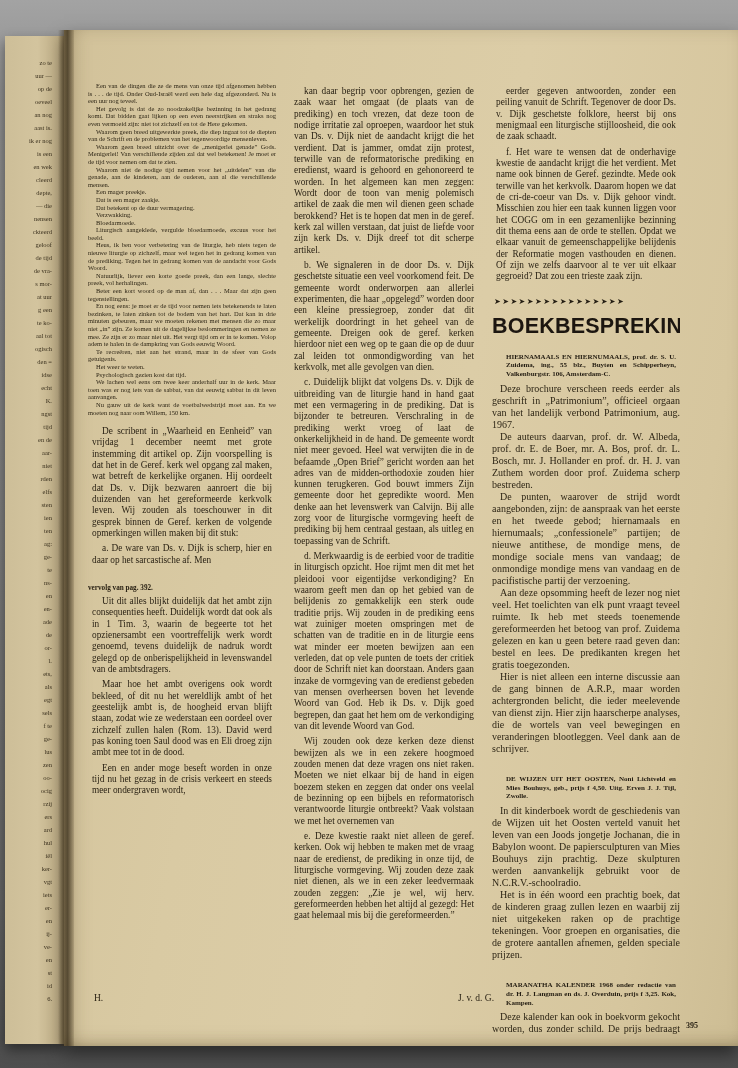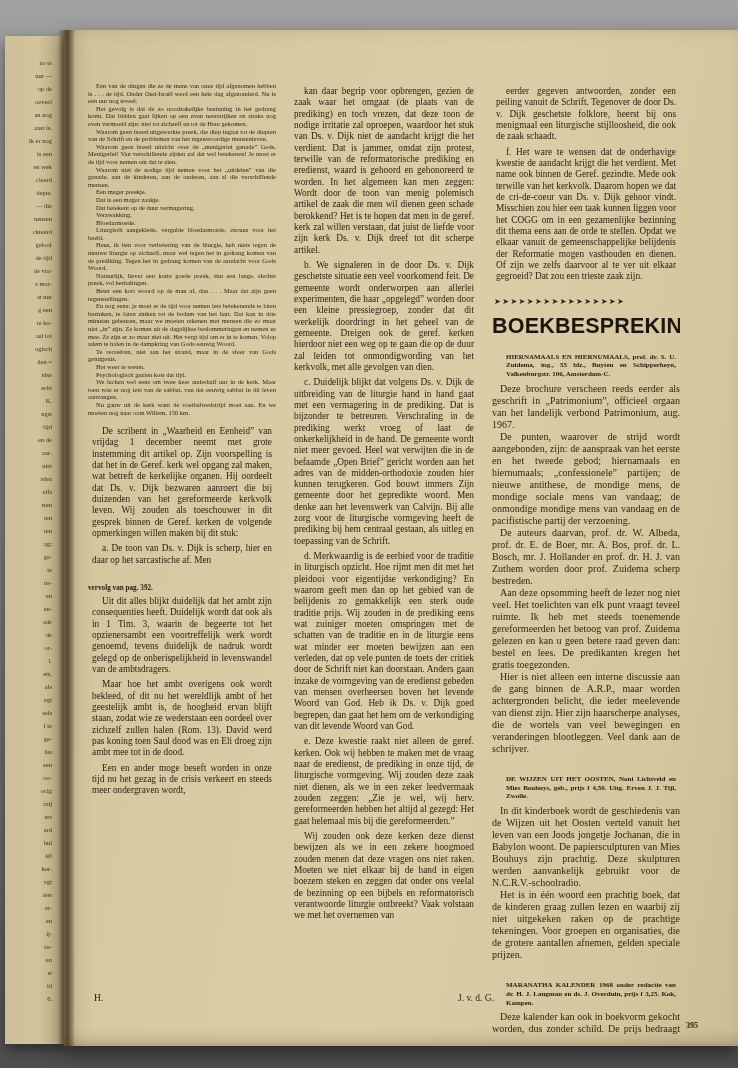--- a/index.html
+++ b/index.html
@@ -178,59 +178,59 @@
           <p class="sp">En nog eens: je moet er de tijd voor nemen iets betekenends te laten bezinken, te laten zinken tot de bodem van het hart. Dat kan in drie minuten gebeuren, maar we moeten rekenen met mensen die zo maar niet „in” zijn. Ze komen uit de dagelijkse beslommeringen en nemen ze mee. Ze zijn er zo maar niet uit. Het vergt tijd om er in te komen. Volop adem te halen in de dampkring van Gods eeuwig Woord.</p>
           <p class="sp">Te recreëren, niet aan het strand, maar in de sfeer van Gods getuigenis.</p>
           <p class="sp">Het weer te weten.</p>
           <p class="sp">Psychologisch gezien kost dat tijd.</p>
           <p class="sp">We lachen wel eens om twee keer anderhalf uur in de kerk. Maar toen was er nog iets van de sabbat, van dat eeuwig sabbat in dit leven aanvangen.</p>
           <p class="sp">Nu gauw uit de kerk want de voetbalwedstrijd moet aan. En we moeten nog naar oom Willem, 150 km.</p>
         </div>
       <div class="large-text gap-top">
 
       <p class="lp">De scribent in „Waarheid en Eenheid” van vrijdag 1 december neemt met grote instemming dit artikel op. Zijn voorspelling is dat het in de Geref. kerk wel opgang zal maken, wat betreft de kerkelijke organen. Hij oordeelt dat Ds. v. Dijk bezwaren aanroert die bij duizenden van het gereformeerde kerkvolk leven. Wij zouden als toeschouwer in dit gesprek binnen de Geref. kerken de volgende opmerkingen willen maken bij dit stuk:</p>
-          <p class="lp">a. De toon van Ds. v. Dijk is scherp, hier en daar op het sarcastische af. Men</p>
+          <p class="lp">a. De ware van Ds. v. Dijk is scherp, hier en daar op het sarcastische af. Men</p>
         </div>
       <p class="cont-note">vervolg van pag. 392.</p>
       <div class="large-text">
 
       <p class="lp">Uit dit alles blijkt duidelijk dat het ambt zijn consequenties heeft. Duidelijk wordt dat ook als in 1 Tim. 3, waarin de begeerte tot het opzienersambt een voortreffelijk werk wordt genoemd, tevens duidelijk de nadruk wordt gelegd op de onberispelijkheid in levenswandel van de ambtsdragers.</p>
           <p class="lp">Maar hoe het ambt overigens ook wordt bekleed, of dit nu het wereldlijk ambt of het geestelijk ambt is, de hoogheid ervan blijft staan, zodat wie ze wederstaan een oordeel over zichzelf zullen halen (Rom. 13). David werd pas koning toen Saul dood was en Eli droeg zijn ambt mee tot in de dood.</p>
           <p class="lp">Een en ander moge beseft worden in onze tijd nu het gezag in de crisis verkeert en steeds meer ondergraven wordt,</p>
         </div>
     </div>
 
     <div class="col">
       <div class="large-text">
 
       <p class="lp">kan daar begrip voor opbrengen, gezien de zaak waar het omgaat (de plaats van de prediking) en toch vrezen, dat deze toon de nodige irritatie zal oproepen, waardoor het stuk van Ds. v. Dijk niet de aandacht krijgt die het verdient. Dat is jammer, omdat zijn protest, terwille van de reformatorische prediking en eredienst, waard is gehoord en gehonoreerd te worden. In het algemeen kan men zeggen: Wordt door de toon van menig polemisch artikel de zaak die men wil dienen geen schade berokkend? Het is te hopen dat men in de geref. kerk zal willen verstaan, dat juist de liefde voor zijn kerk Ds. v. Dijk dreef tot dit scherpe artikel.</p>
           <p class="lp">b. We signaleren in de door Ds. v. Dijk geschetste situatie een veel voorkomend feit. De gemeente wordt onderworpen aan allerlei experimenten, die haar „opgelegd” worden door een kleine pressiegroep, zonder dat dit werkelijk doordringt in het geheel van de gemeente. Dreigen ook de geref. kerken hierdoor niet een weg op te gaan die op de duur zal leiden tot onmondigwording van het kerkvolk, met alle gevolgen van dien.</p>
           <p class="lp">c. Duidelijk blijkt dat volgens Ds. v. Dijk de uitbreiding van de liturgie hand in hand gaat met een vermagering in de prediking. Dat is bijzonder te betreuren. Verschraling in de prediking werkt vroeg of laat de onkerkelijkheid in de hand. De gemeente wordt niet meer gevoed. Heel wat verwijten die in de befaamde „Open Brief” gericht worden aan het adres van de midden-orthodoxie zouden hier kunnen terugkeren. God bouwt immers Zijn gemeente door het gepredikte woord. Men denke aan het levenswerk van Calvijn. Bij alle zorg voor de liturgische vormgeving heeft de prediking bij hem centraal gestaan, als uitleg en toepassing van de Schrift.</p>
           <p class="lp">d. Merkwaardig is de eerbied voor de traditie in liturgisch opzicht. Hoe rijmt men dit met het pleidooi voor eigentijdse verkondiging? En waarom geeft men dan op het gebied van de belijdenis zo gemakkelijk een sterk oude traditie prijs. Wij zouden in de prediking eens wat zuiniger moeten omspringen met de schatten van de traditie en in de liturgie eens wat minder eer moeten bewijzen aan een verleden, dat op vele punten de toets der critiek door de Schrift niet kan doorstaan. Anders gaan inzake de vormgeving van de eredienst gebeden van mensen overheersen boven het levende Woord van God. Heb ik Ds. v. Dijk goed begrepen, dan gaat het hem om de verkondiging van dit levende Woord van God.</p>
+          <p class="lp">Wij zouden ook deze kerken deze dienst bewijzen als we in een zekere hoogmoed zouden menen dat deze vragen ons niet raken. Moeten we niet elkaar bij de hand in eigen boezem steken en zeggen dat onder ons veelal de bezinning op een bijbels en reformatorisch verantwoorde liturgie ontbreekt? Vaak volstaan we met het overnemen van</p>
           <p class="lp">e. Deze kwestie raakt niet alleen de geref. kerken. Ook wij hebben te maken met de vraag naar de eredienst, de prediking in onze tijd, de liturgische vormgeving. Wij zouden deze zaak niet dienen, als we in een zeker leedvermaak zouden zeggen: „Zie je wel, wij herv. gereformeerden hebben het altijd al gezegd: Het gaat helemaal mis bij die gereformeerden.”</p>
-          <p class="lp">Wij zouden ook deze kerken deze dienst bewijzen als we in een zekere hoogmoed zouden menen dat deze vragen ons niet raken. Moeten we niet elkaar bij de hand in eigen boezem steken en zeggen dat onder ons veelal de bezinning op een bijbels en reformatorisch verantwoorde liturgie ontbreekt? Vaak volstaan we met het overnemen van</p>
         </div>
     </div>
 
     <div class="col">
       <div class="large-text">
 
       <p class="lp">eerder gegeven antwoorden, zonder een peiling vanuit de Schrift. Tegenover de door Ds. v. Dijk geschetste folklore, heerst bij ons menigmaal een liturgische stijlloosheid, die ook de zaak schaadt.</p>
           <p class="lp">f. Het ware te wensen dat de onderhavige kwestie de aandacht krijgt die het verdient. Met name ook binnen de Geref. gezindte. Mede ook terwille van het kerkvolk. Daarom hopen we dat de cri-de-coeur van Ds. v. Dijk gehoor vindt. Misschien zou hier een taak kunnen liggen voor het COGG om in een gezamenlijke bezinning dit thema eens aan de orde te stellen. Opdat we elkaar vanuit de gemeenschappelijke belijdenis der Reformatie mogen vasthouden en dienen. Of zijn we zelfs daarvoor al te ver uit elkaar gegroeid? Dat zou een trieste zaak zijn.</p>
         </div>
       <div class="separator">➤➤➤➤➤➤➤➤➤➤➤➤➤➤➤➤</div>
       <h1 class="section-heading">BOEKBESPREKING</h1>
 
       <div class="review">
         <p class="review-title">HIERNAMAALS EN HIERNUMAALS, prof. dr. S. U. Zuidema, ing., 55 blz., Buyten en Schipperheyn, Valkenburgstr. 106, Amsterdam-C.</p>
         <div>
 
         <p class="sp">Deze brochure verscheen reeds eerder als geschrift in „Patrimonium”, officieel orgaan van het landelijk verbond Patrimonium, aug. 1967.</p>
+            <p class="sp">De auteurs daarvan, prof. dr. W. Albeda, prof. dr. E. de Boer, mr. A. Bos, prof. dr. L. Bosch, mr. J. Hollander en prof. dr. H. J. van Zuthem worden door prof. Zuidema scherp bestreden.</p>
             <p class="sp">De punten, waarover de strijd wordt aangebonden, zijn: de aanspraak van het eerste en het tweede gebod; hiernamaals en hiernumaals; „confessionele” partijen; de nieuwe antithese, de mondige mens, de mondige sociale mens van vandaag; de onmondige mondige mens van vandaag en de pacifistische partij der verzoening.</p>
-            <p class="sp">De auteurs daarvan, prof. dr. W. Albeda, prof. dr. E. de Boer, mr. A. Bos, prof. dr. L. Bosch, mr. J. Hollander en prof. dr. H. J. van Zuthem worden door prof. Zuidema scherp bestreden.</p>
             <p class="sp">Aan deze opsomming heeft de lezer nog niet veel. Het toelichten van elk punt vraagt teveel ruimte. Ik heb met steeds toenemende gereformeerden het betoog van prof. Zuidema gelezen en kan u geen betere raad geven dan: bestel en lees. De predikanten kregen het gratis toegezonden.</p>
             <p class="sp">Hier is niet alleen een interne discussie aan de gang binnen de A.R.P., maar worden achtergronden belicht, die ieder meelevende van dienst zijn. Hier zijn haarscherpe analyses, die de wortels van veel bewegingen en veranderingen blootleggen. Veel dank aan de schrijver.</p>
           </div>
       </div>
 
       <div class="review">
         <p class="review-title">DE WIJZEN UIT HET OOSTEN, Noni Lichtveld en Mies Bouhuys, geb., prijs f 4,50. Uitg. Erven J. J. Tijl, Zwolle.</p>
         <div>
 
         <p class="sp">In dit kinderboek wordt de geschiedenis van de Wijzen uit het Oosten verteld vanuit het leven van een Joods jongetje Jochanan, die in Babylon woont. De papiersculpturen van Mies Bouhuys zijn prachtig. Deze skulpturen werden aanvankelijk gebruikt voor de N.C.R.V.-schoolradio.</p>

